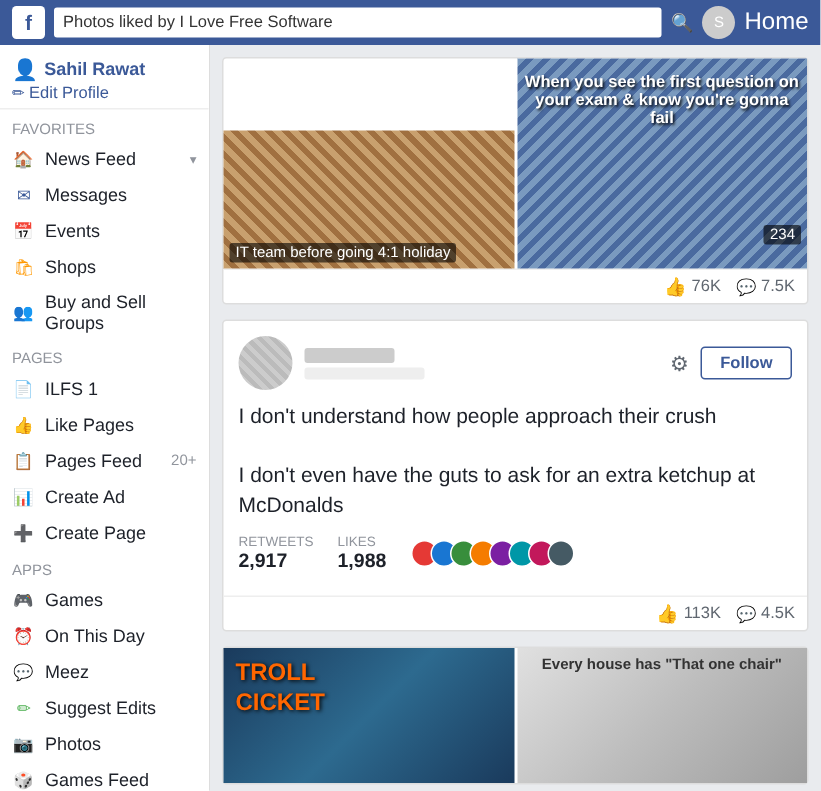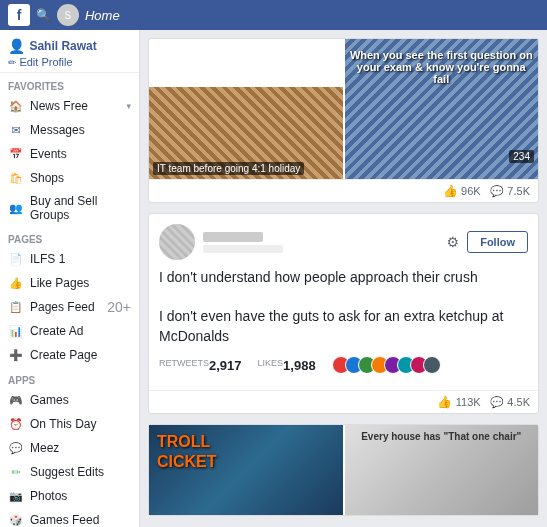--- a/index.html
+++ b/index.html
@@ -44,22 +44,21 @@
     #topbar .avatar-small {
       width: 22px; height: 22px;
       background: #ccc;
       border-radius: 50%;
       overflow: hidden;
       display: flex; align-items: center; justify-content: center;
       font-size: 10px; color: #fff;
     }
     #topbar .home-link {
       color: #fff;
-      font-size: 13px;
-      font-style: italic;
+      font-size: 16px;
     }
 
     
     #layout {
       display: flex;
       height: 497px;
     }
 
     
     #sidebar {
@@ -80,41 +79,41 @@
       font-size: 12px; font-weight: bold; color: #3b5998;
       display: flex; align-items: center; gap: 4px;
     }
     .sidebar-user .edit {
       font-size: 11px; color: #3b5998;
       display: flex; align-items: center; gap: 3px;
       margin-top: 2px;
     }
 
     .section-header {
-      font-size: 10px; font-weight: bold; color: #90949c;
+      font-size: 10px; font-weight: normal; color: #90949c;
       padding: 8px 20px 2px 8px;
       text-transform: uppercase;
     }
 
     .sidebar-item {
       display: flex; align-items: center;
       padding: 4px 8px;
       cursor: pointer;
       gap: 6px;
       position: relative;
     }
     .sidebar-item .icon {
       width: 16px; height: 16px;
       flex-shrink: 0;
       display: flex; align-items: center; justify-content: center;
       font-size: 11px;
     }
     .sidebar-item .label { font-size: 12px; color: #1d2129; flex: 1; }
     .sidebar-item .badge {
-      font-size: 14px; color: #90949c; text-align: right;
+      font-size: 10px; color: #90949c; text-align: right;
     }
     .sidebar-item .arrow { font-size: 9px; color: #90949c; }
 
     
     .icon-blue { color: #3b5998; }
     .icon-green { color: #4caf50; }
     .icon-red { color: #e53935; }
     .icon-orange { color: #ff9800; }
     .icon-purple { color: #7e57c2; }
     .icon-teal { color: #009688; }
@@ -229,21 +228,21 @@
     }
     .tweet-text {
       font-size: 14px; line-height: 1.4;
       color: #1d2129;
       margin-bottom: 10px;
     }
     .tweet-stats {
       display: flex; align-items: center; gap: 16px;
       margin-bottom: 6px;
     }
-    .stat-group { display: flex; flex-direction: row; }
+    .stat-group { display: flex; flex-direction: column; }
     .stat-label { font-size: 9px; color: #90949c; text-transform: uppercase; }
     .stat-value { font-size: 13px; font-weight: bold; color: #1d2129; }
     .tweet-avatars {
       display: flex; align-items: center; gap: -4px;
     }
     .mini-av {
       width: 18px; height: 18px;
       border-radius: 50%;
       border: 1px solid #fff;
       margin-right: -5px;
@@ -291,20 +290,21 @@
       text-align: center;
       font-size: 10px; color: #333; font-weight: bold;
       padding: 2px 4px;
     }
   </style>
 </head>
 <body>
 
 <div id="topbar">
   <div class="fb-logo">f</div>
+  <input class="search-bar" type="text" value="Photos liked by I Love Free Software" style="">
   <span class="search-icon">🔍</span>
   <div class="right-section">
     <div class="avatar-small">S</div>
     <span class="home-link">Home</span>
   </div>
 </div>
 
 <div id="layout">
 
   <div id="sidebar">
@@ -316,21 +316,21 @@
       </div>
       <div class="edit">
         <span style="font-size:10px;">✏</span>
         <span>Edit Profile</span>
       </div>
     </div>
 
     <div class="section-header">FAVORITES</div>
     <div class="sidebar-item">
       <span class="icon icon-blue">🏠</span>
-      <span class="label">News Free</span>
+      <span class="label">News Feed</span>
       <span class="arrow">▾</span>
     </div>
     <div class="sidebar-item">
       <span class="icon icon-blue">✉</span>
       <span class="label">Messages</span>
     </div>
     <div class="sidebar-item">
       <span class="icon icon-red">📅</span>
       <span class="label">Events</span>
     </div>
@@ -406,21 +406,21 @@
           </div>
         </div>
         <div class="img-cell pixelated2" style="position:relative;">
           <div class="img-title">When you see the first question on your exam &amp; know you're gonna fail</div>
           <div class="img-overlay-right">234</div>
         </div>
       </div>
       <div class="post-actions">
         <div class="action-stat">
           <span class="thumb">👍</span>
-          <span>96K</span>
+          <span>76K</span>
         </div>
         <div class="action-stat">
           <span>💬</span>
           <span>7.5K</span>
         </div>
       </div>
     </div>
 
     <div class="post-card">
       <div class="tweet-post">

